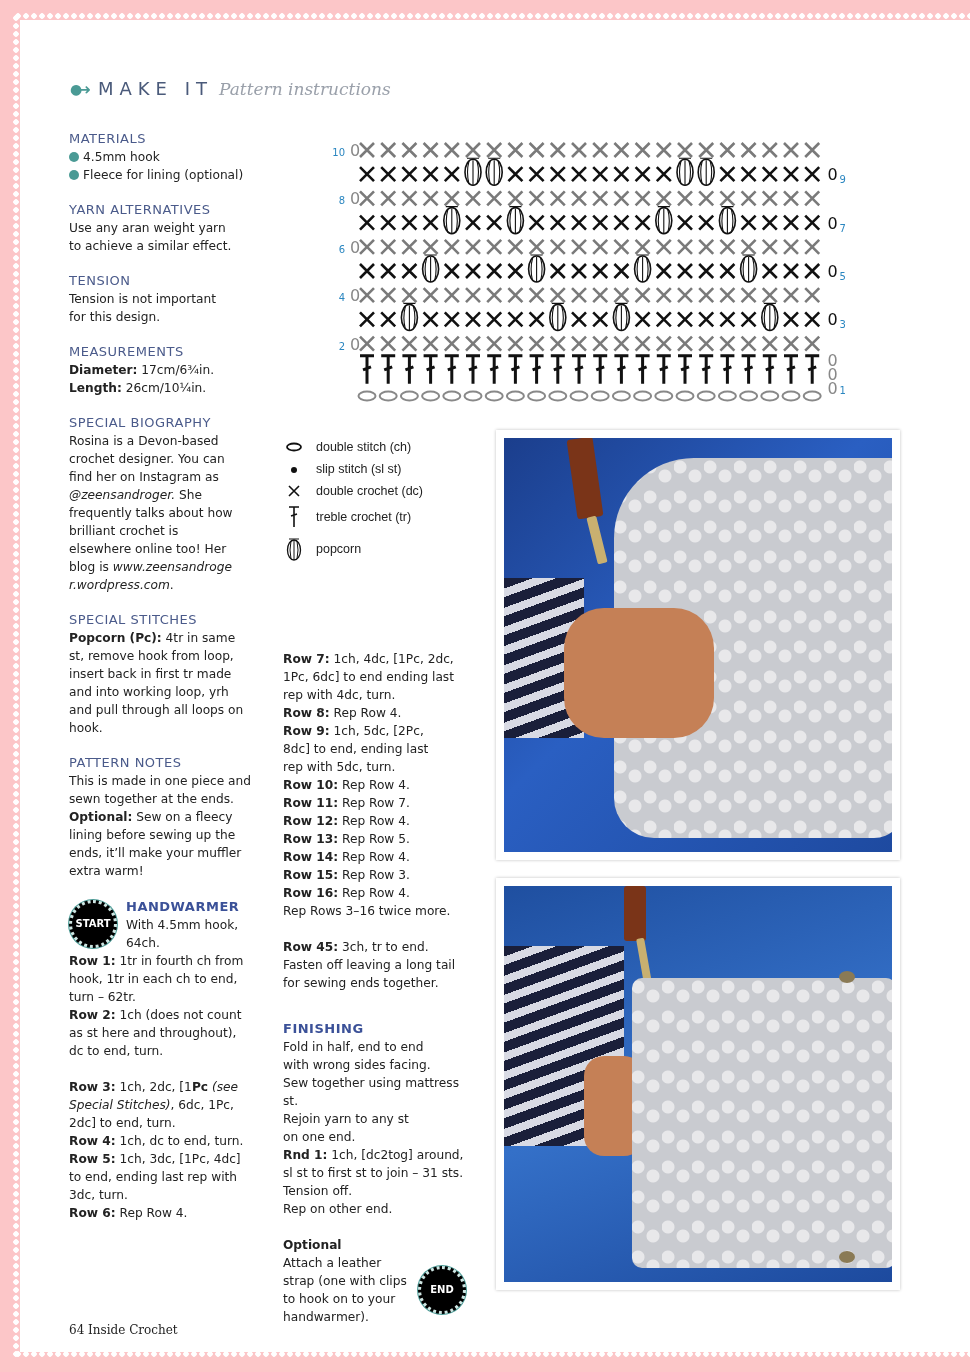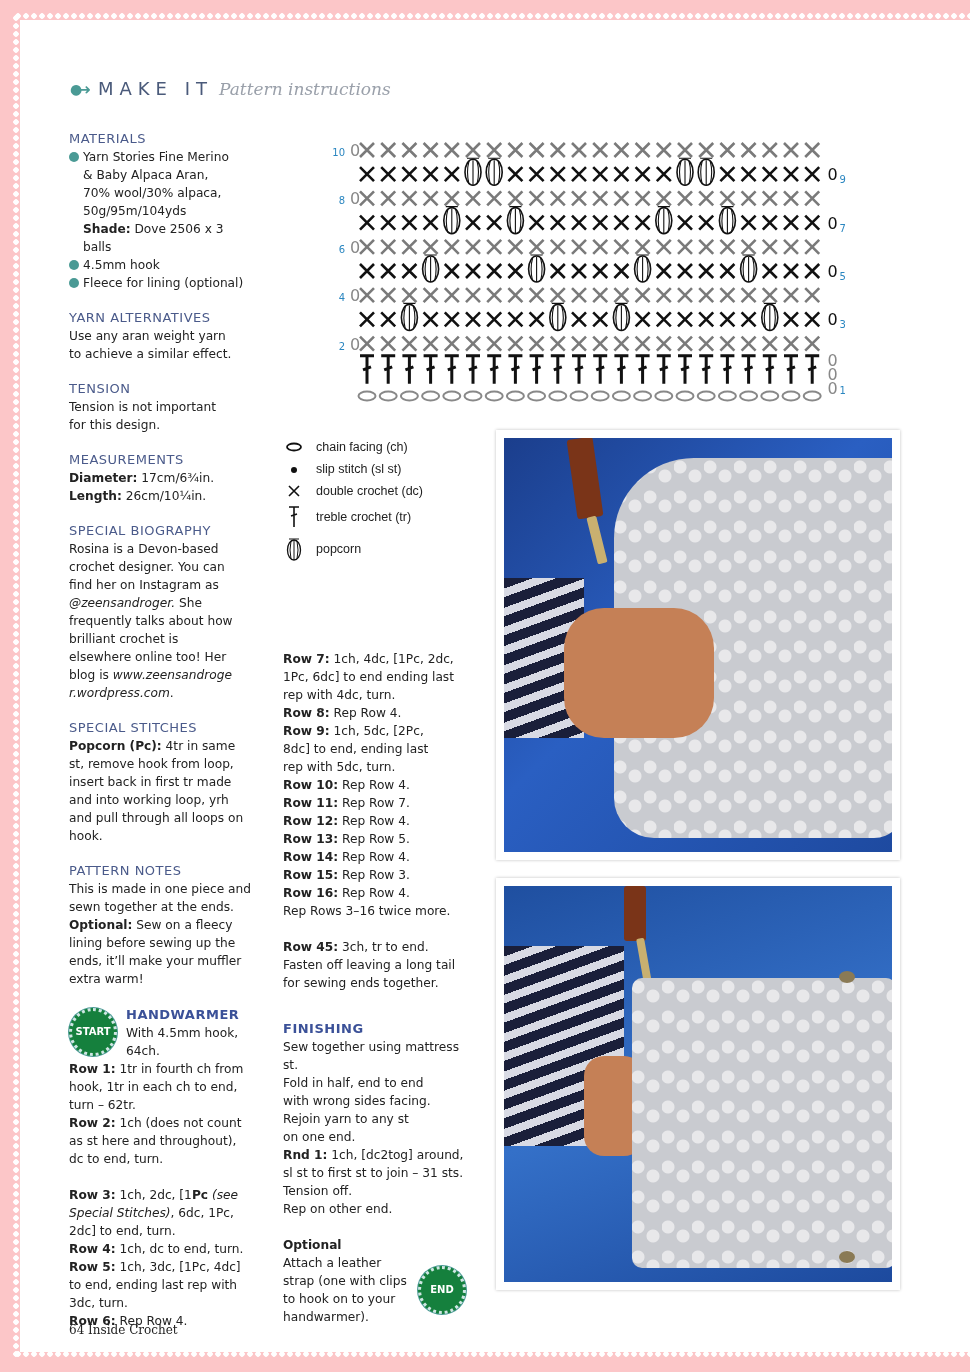--- a/index.html
+++ b/index.html
@@ -44,21 +44,21 @@
   .sec-hb { color: #3b5198; font-size: 13px; font-weight: bold; letter-spacing: 0.5px; }
   b { font-weight: bold; }
   i { font-style: italic; }
   ul.bul { list-style: none; }
   ul.bul li { position: relative; padding-left: 14px; }
   ul.bul li::before {
     content: ""; position: absolute; left: 0; top: 4px; width: 10px; height: 10px;
     border-radius: 50%; background: #4a9a95;
   }
   .badge {
-    width: 48px; height: 48px; border-radius: 50%; background: #15803d; color: #fff;
+    width: 48px; height: 48px; border-radius: 50%; background: #000000; color: #fff;
     font-size: 10px; font-weight: bold; display: flex; align-items: center; justify-content: center;
     border: 3px dotted #cfe6e3; box-shadow: 0 0 0 1px #4a9a95;
   }
   .hand-block { position: relative; margin-top: 18px; }
   .hand-block .badge { position: absolute; left: 0; top: 2px; }
   .hand-block .indent { padding-left: 57px; }
   .gap { height: 18px; }
 
   .chart { position: absolute; left: 333px; top: 138px; width: 520px; height: 272px; }
   .legend { position: absolute; left: 283px; top: 436px; font-family: "Liberation Sans", sans-serif; font-size: 12.5px; }
@@ -100,27 +100,20 @@
 
 <div class="header">
   <span class="arrow">●➜</span>
   <span class="kicker">MAKE IT</span>
   <span class="sub">Pattern instructions</span>
 </div>
 
 <div class="col-left">
   <div class="sec-h">MATERIALS</div>
   <ul class="bul">
-    <li>
-      <div>Yarn Stories Fine Merino</div>
-      <div>&amp; Baby Alpaca Aran,</div>
-      <div>70% wool/30% alpaca,</div>
-      <div>50g/95m/104yds</div>
-      <div><b>Shade:</b><span> Dove 2506 x 3 balls</span></div>
-    </li>
     <li>4.5mm hook</li>
     <li>Fleece for lining (optional)</li>
   </ul>
 
   <div class="sec-h">YARN ALTERNATIVES</div>
   <div style="width:165px">Use any aran weight yarn to achieve a similar effect.</div>
 
   <div class="sec-h">TENSION</div>
   <div style="width:165px">Tension is not important for this design.</div>
 
@@ -439,21 +432,21 @@
     <ellipse cx="479.2" cy="258" rx="8.5" ry="4.5" fill="none" stroke="#888" stroke-width="2"></ellipse>
   </svg>
 
 <div class="legend">
   <div class="row">
     <span class="sym">
         <svg width="18" height="10">
           <ellipse cx="9" cy="5" rx="7" ry="3.5" fill="none" stroke="#111" stroke-width="1.8"></ellipse>
         </svg>
       </span>
-    <span>chain facing (ch)</span>
+    <span>double stitch (ch)</span>
   </div>
   <div class="row">
     <span class="sym">
         <svg width="10" height="10">
           <circle cx="5" cy="6" r="3" fill="#111"></circle>
         </svg>
       </span>
     <span>slip stitch (sl st)</span>
   </div>
   <div class="row">
@@ -493,22 +486,22 @@
   <div><b>Row 13:</b><span> Rep Row 5.</span></div>
   <div><b>Row 14:</b><span> Rep Row 4.</span></div>
   <div><b>Row 15:</b><span> Rep Row 3.</span></div>
   <div><b>Row 16:</b><span> Rep Row 4.</span></div>
   <div>Rep Rows 3–16 twice more.</div>
   <div class="gap"></div>
   <div><b>Row 45:</b><span> 3ch, tr to end.</span></div>
   <div>Fasten off leaving a long tail for sewing ends together.</div>
 
   <div class="sec-hb" style="margin-top:28px">FINISHING</div>
+  <div style="width:170px">Fold in half, end to end with wrong sides facing.</div>
   <div>Sew together using mattress st.</div>
-  <div style="width:170px">Fold in half, end to end with wrong sides facing.</div>
   <div style="width:140px">Rejoin yarn to any st on one end.</div>
   <div><b>Rnd 1:</b><span> 1ch, [dc2tog] around, sl st to first st to join – 31 sts.</span></div>
   <div>Tension off.</div>
   <div>Rep on other end.</div>
 
   <div style="position:relative; margin-top:18px">
     <b>Optional</b>
     <div style="width:125px">Attach a leather strap (one with clips to hook on to your handwarmer).</div>
     <div class="badge" style="position:absolute; left:135px; top:30px">END</div>
   </div>

